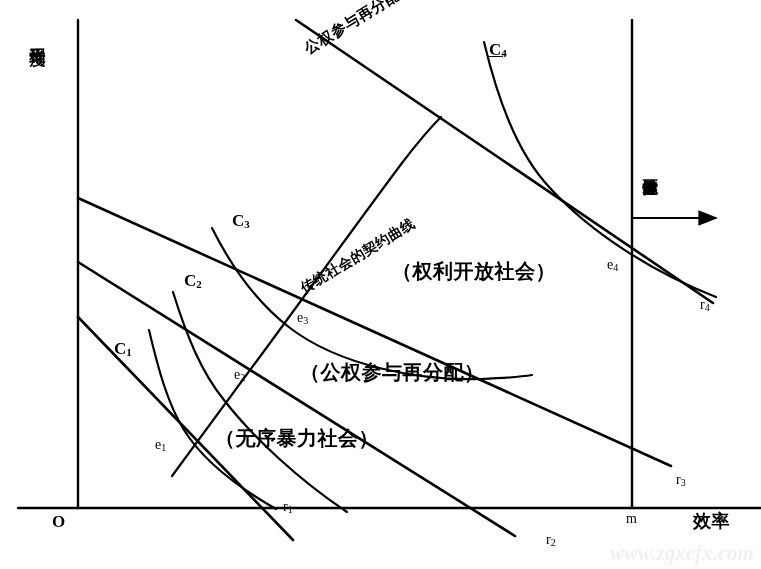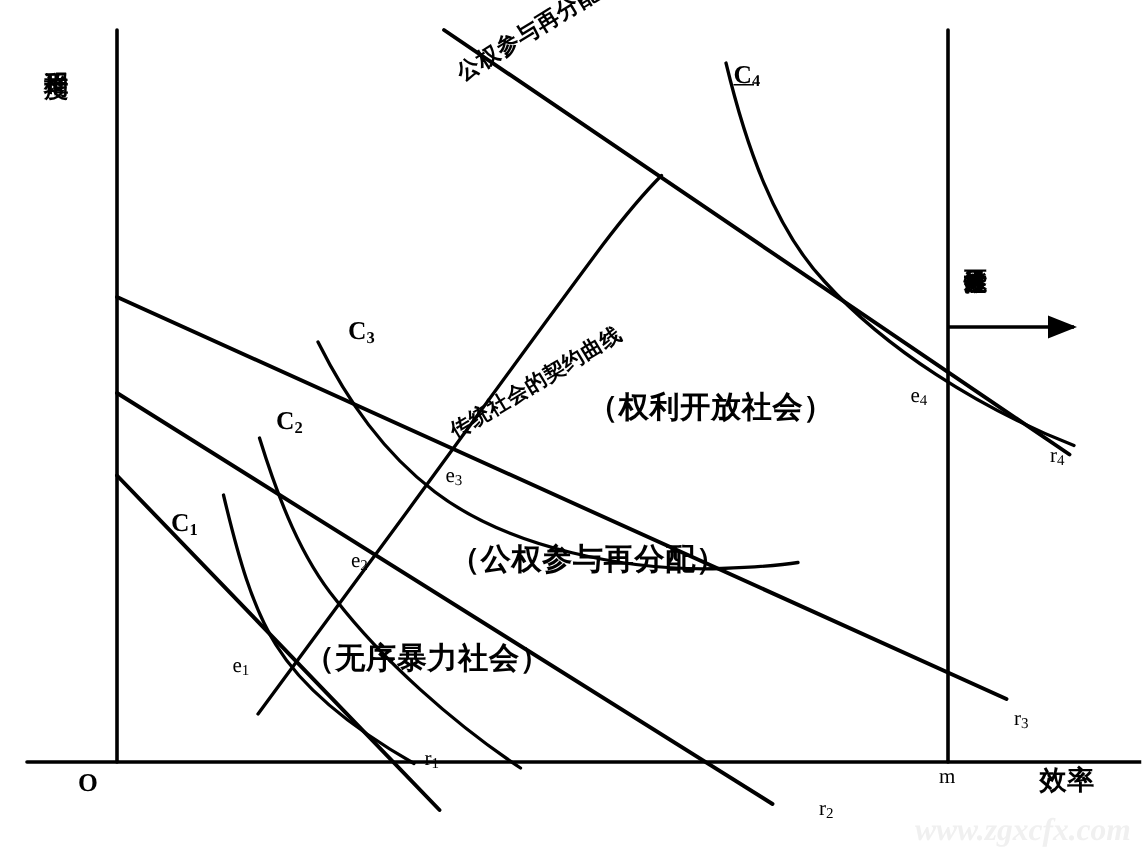--- a/index.html
+++ b/index.html
@@ -143,21 +143,21 @@
   <div class="lbl cn-vert" style="left:641px; top:168px; font-size:15px;">技术可能性边界</div>
 
   <div class="lbl cn rot1" style="left:302px; top:44px; font-size:15px;">公权参与再分配</div>
 
   <div class="lbl cn rot2" style="left:298px; top:283px; font-size:14px;">传统社会的契约曲线</div>
 
   <div class="lbl cn" style="left:392px; top:261px;">（权利开放社会）</div>
 
   <div class="lbl cn" style="left:300px; top:362px;">（公权参与再分配）</div>
 
-  <div class="lbl cn" style="left:203px; top:428px;">（无序暴力社会）</div>
+  <div class="lbl cn" style="left:215px; top:428px;">（无序暴力社会）</div>
 
   <div class="lbl math" style="left:114px; top:313px;margin-top:27px;">
     <span>C</span><sub>1</sub>
   </div>
   <div class="lbl math" style="left:168px; top:272px;margin-left:16px;">
     <span>C</span><sub>2</sub>
   </div>
   <div class="lbl math" style="left:196px; top:212px;margin-left:36px;">
     <span>C</span><sub>3</sub>
   </div>

